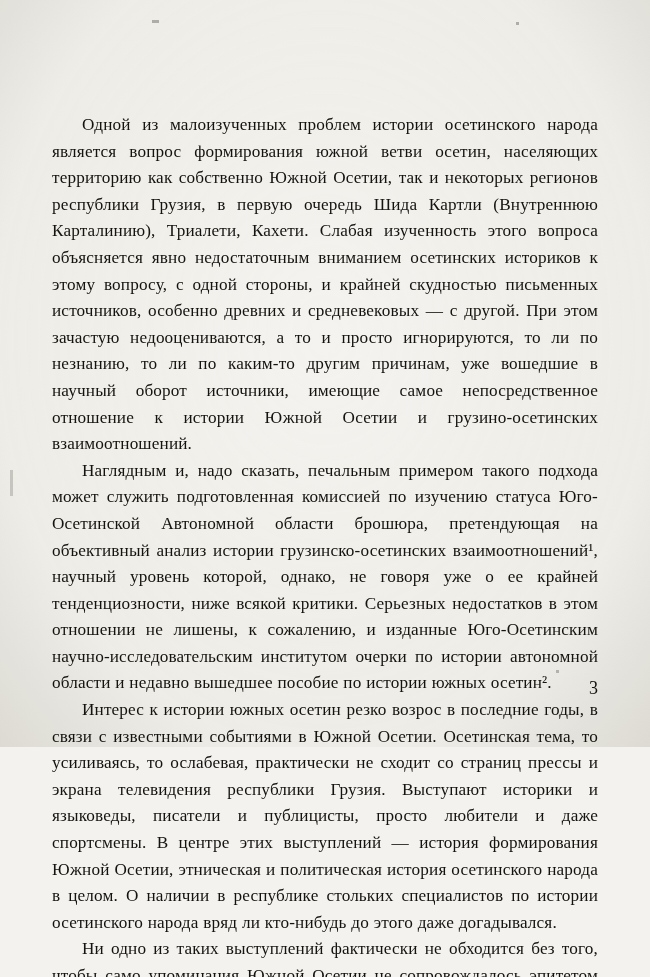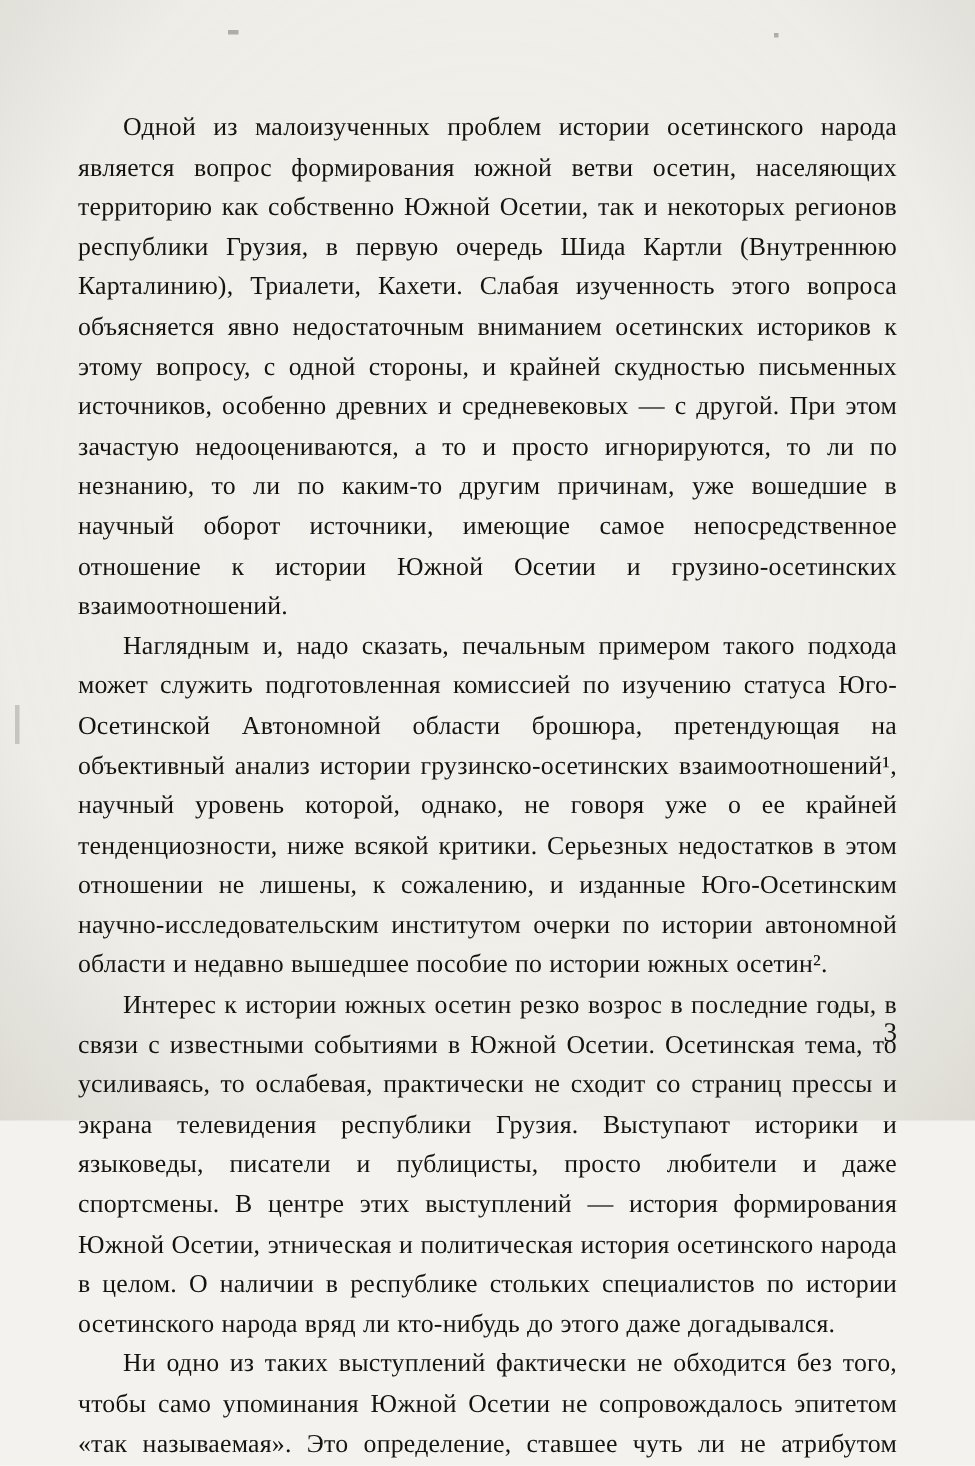--- a/index.html
+++ b/index.html
@@ -12,21 +12,21 @@
     background: #f3f2ef;
     font-family: "Liberation Serif", serif;
     overflow: hidden;
   }
   .page {
     position: relative;
     width: 650px;
     height: 747px;
     background: #f4f3ef;
     box-sizing: border-box;
-    padding: 72px 52px 40px 52px;
+    padding: 112px 52px 40px 52px;
   }
   
   .page::before {
     content: "";
     position: absolute;
     inset: 0;
     pointer-events: none;
     background:
       radial-gradient(ellipse at 50% 45%, rgba(255,255,255,0.35) 0%, rgba(230,228,222,0.25) 72%, rgba(206,203,196,0.5) 100%);
     mix-blend-mode: multiply;

